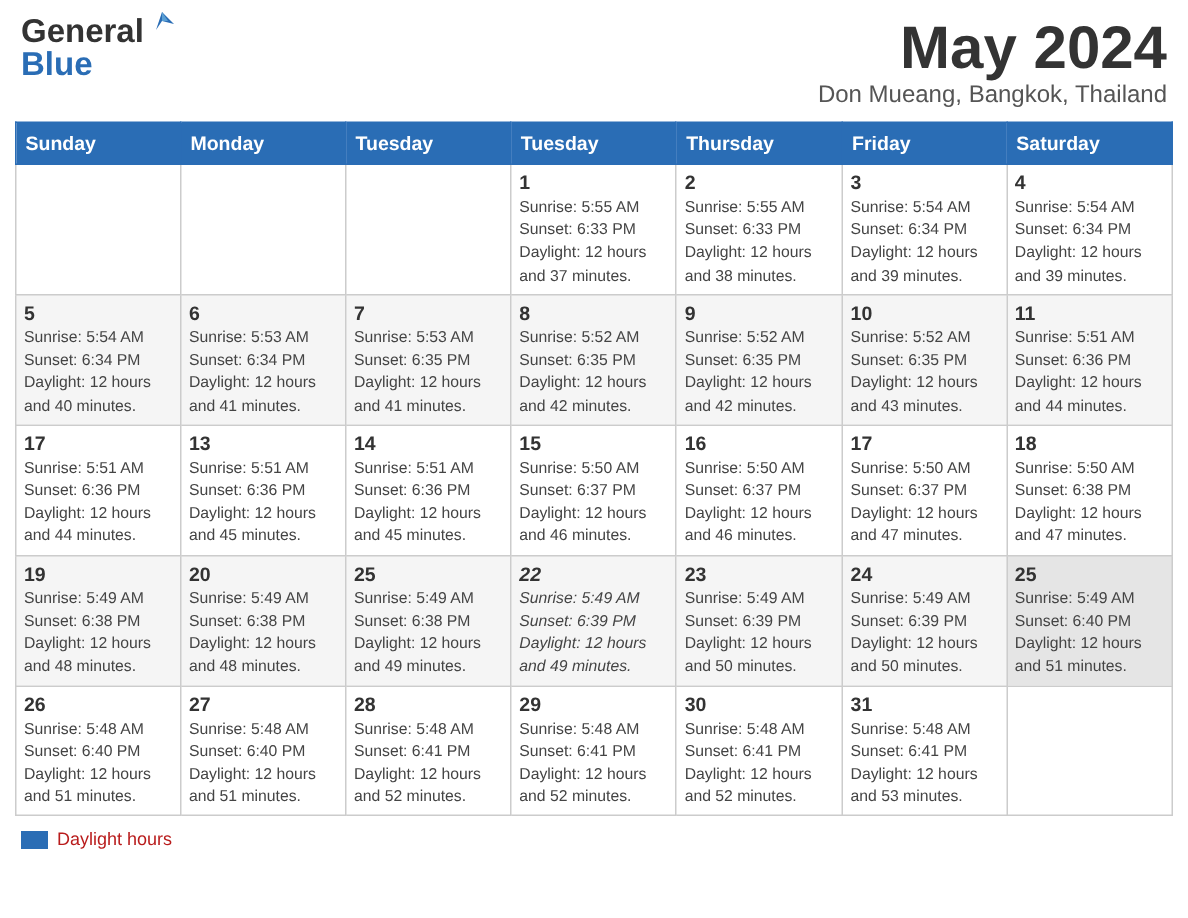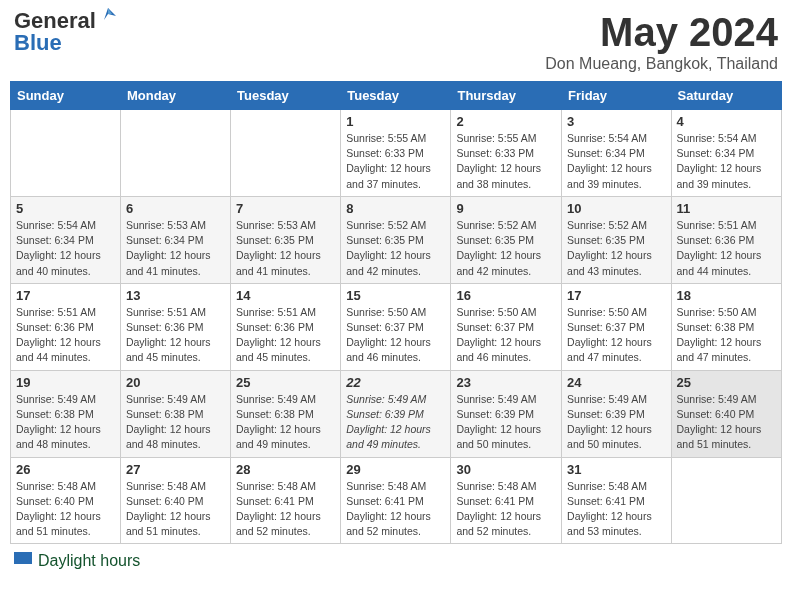--- a/index.html
+++ b/index.html
@@ -82,24 +82,24 @@
     .day-info {
       color: #444;
       font-size: 10.5px;
       line-height: 1.45;
     }
     .empty-cell {
       background: #fff !important;
     }
     .footer {
       display: flex;
-      align-items: flex-start;
+      align-items: flex-end;
       margin-top: 8px;
-      font-size: 16px;
-      color: #14532d;
+      font-size: 12px;
+      color: #b91c1c;
       padding: 0 4px;
     }
     .footer-bar {
       width: 18px;
       height: 12px;
       background: #2a6db5;
       display: inline-block;
       margin-right: 6px;
     }
   </style>

